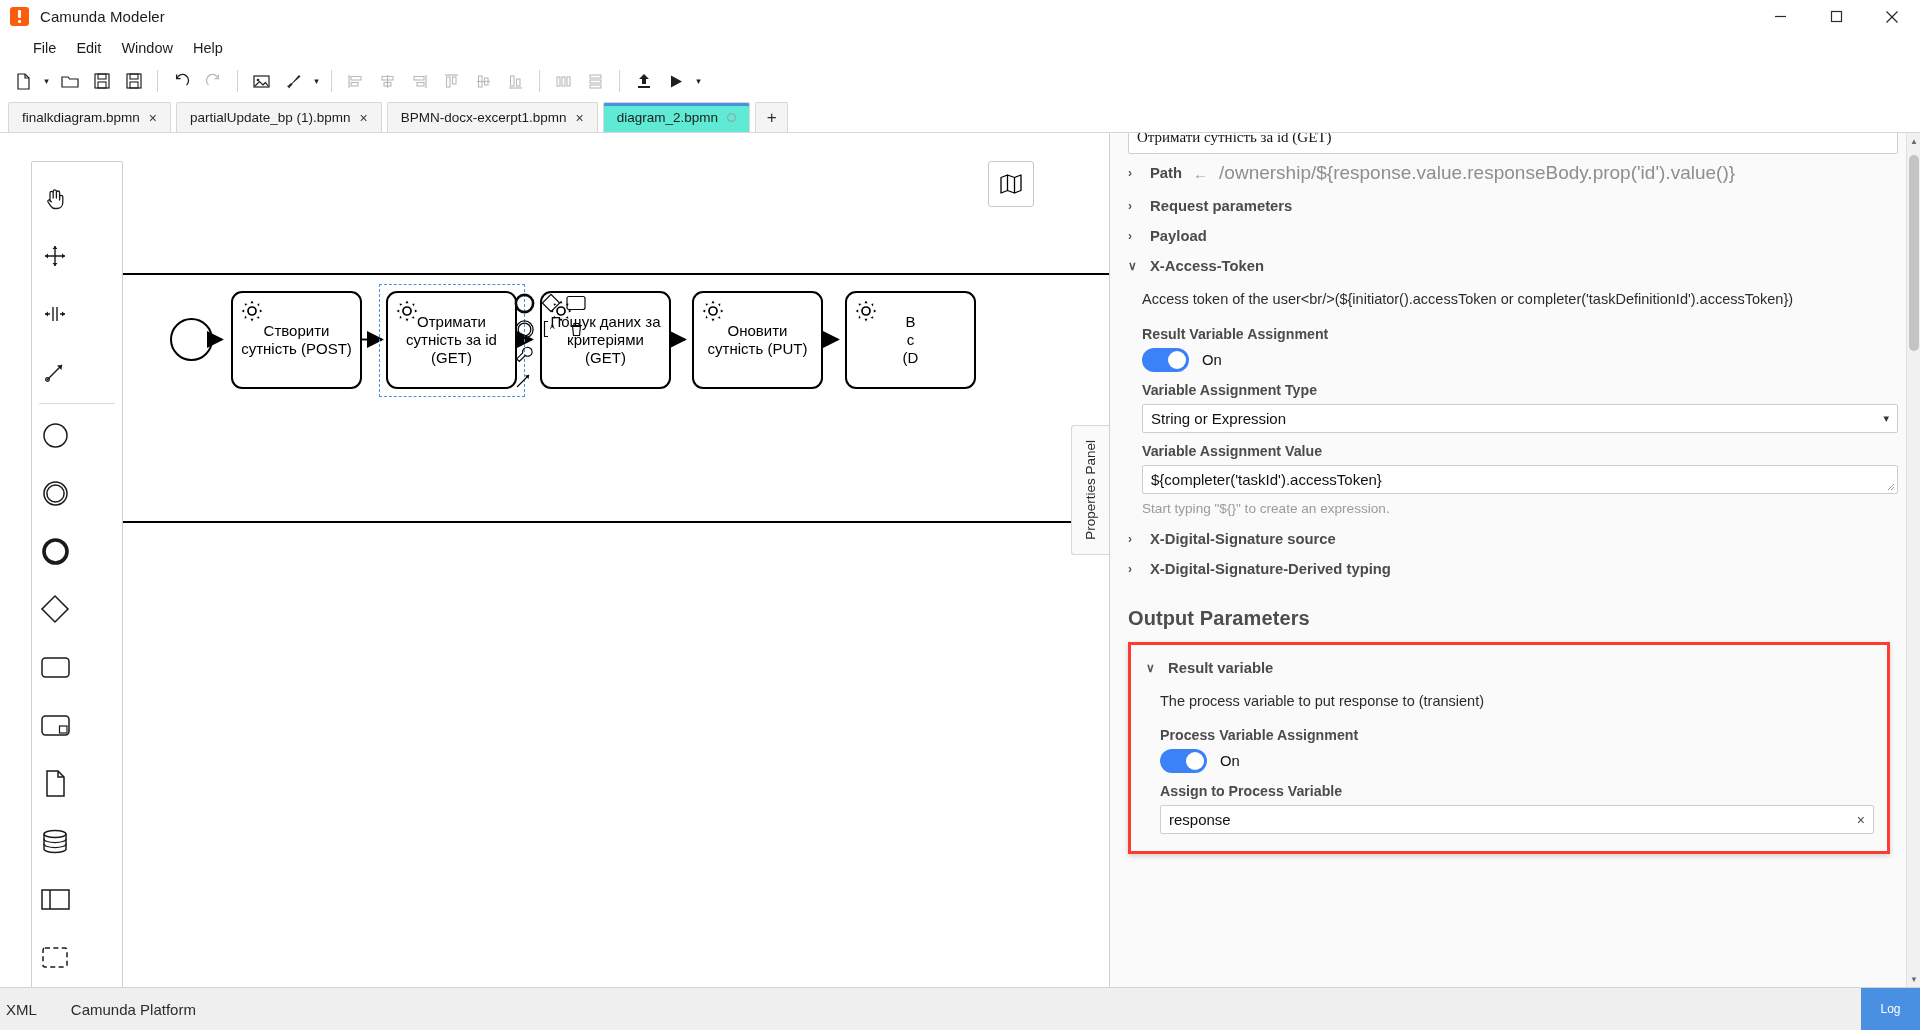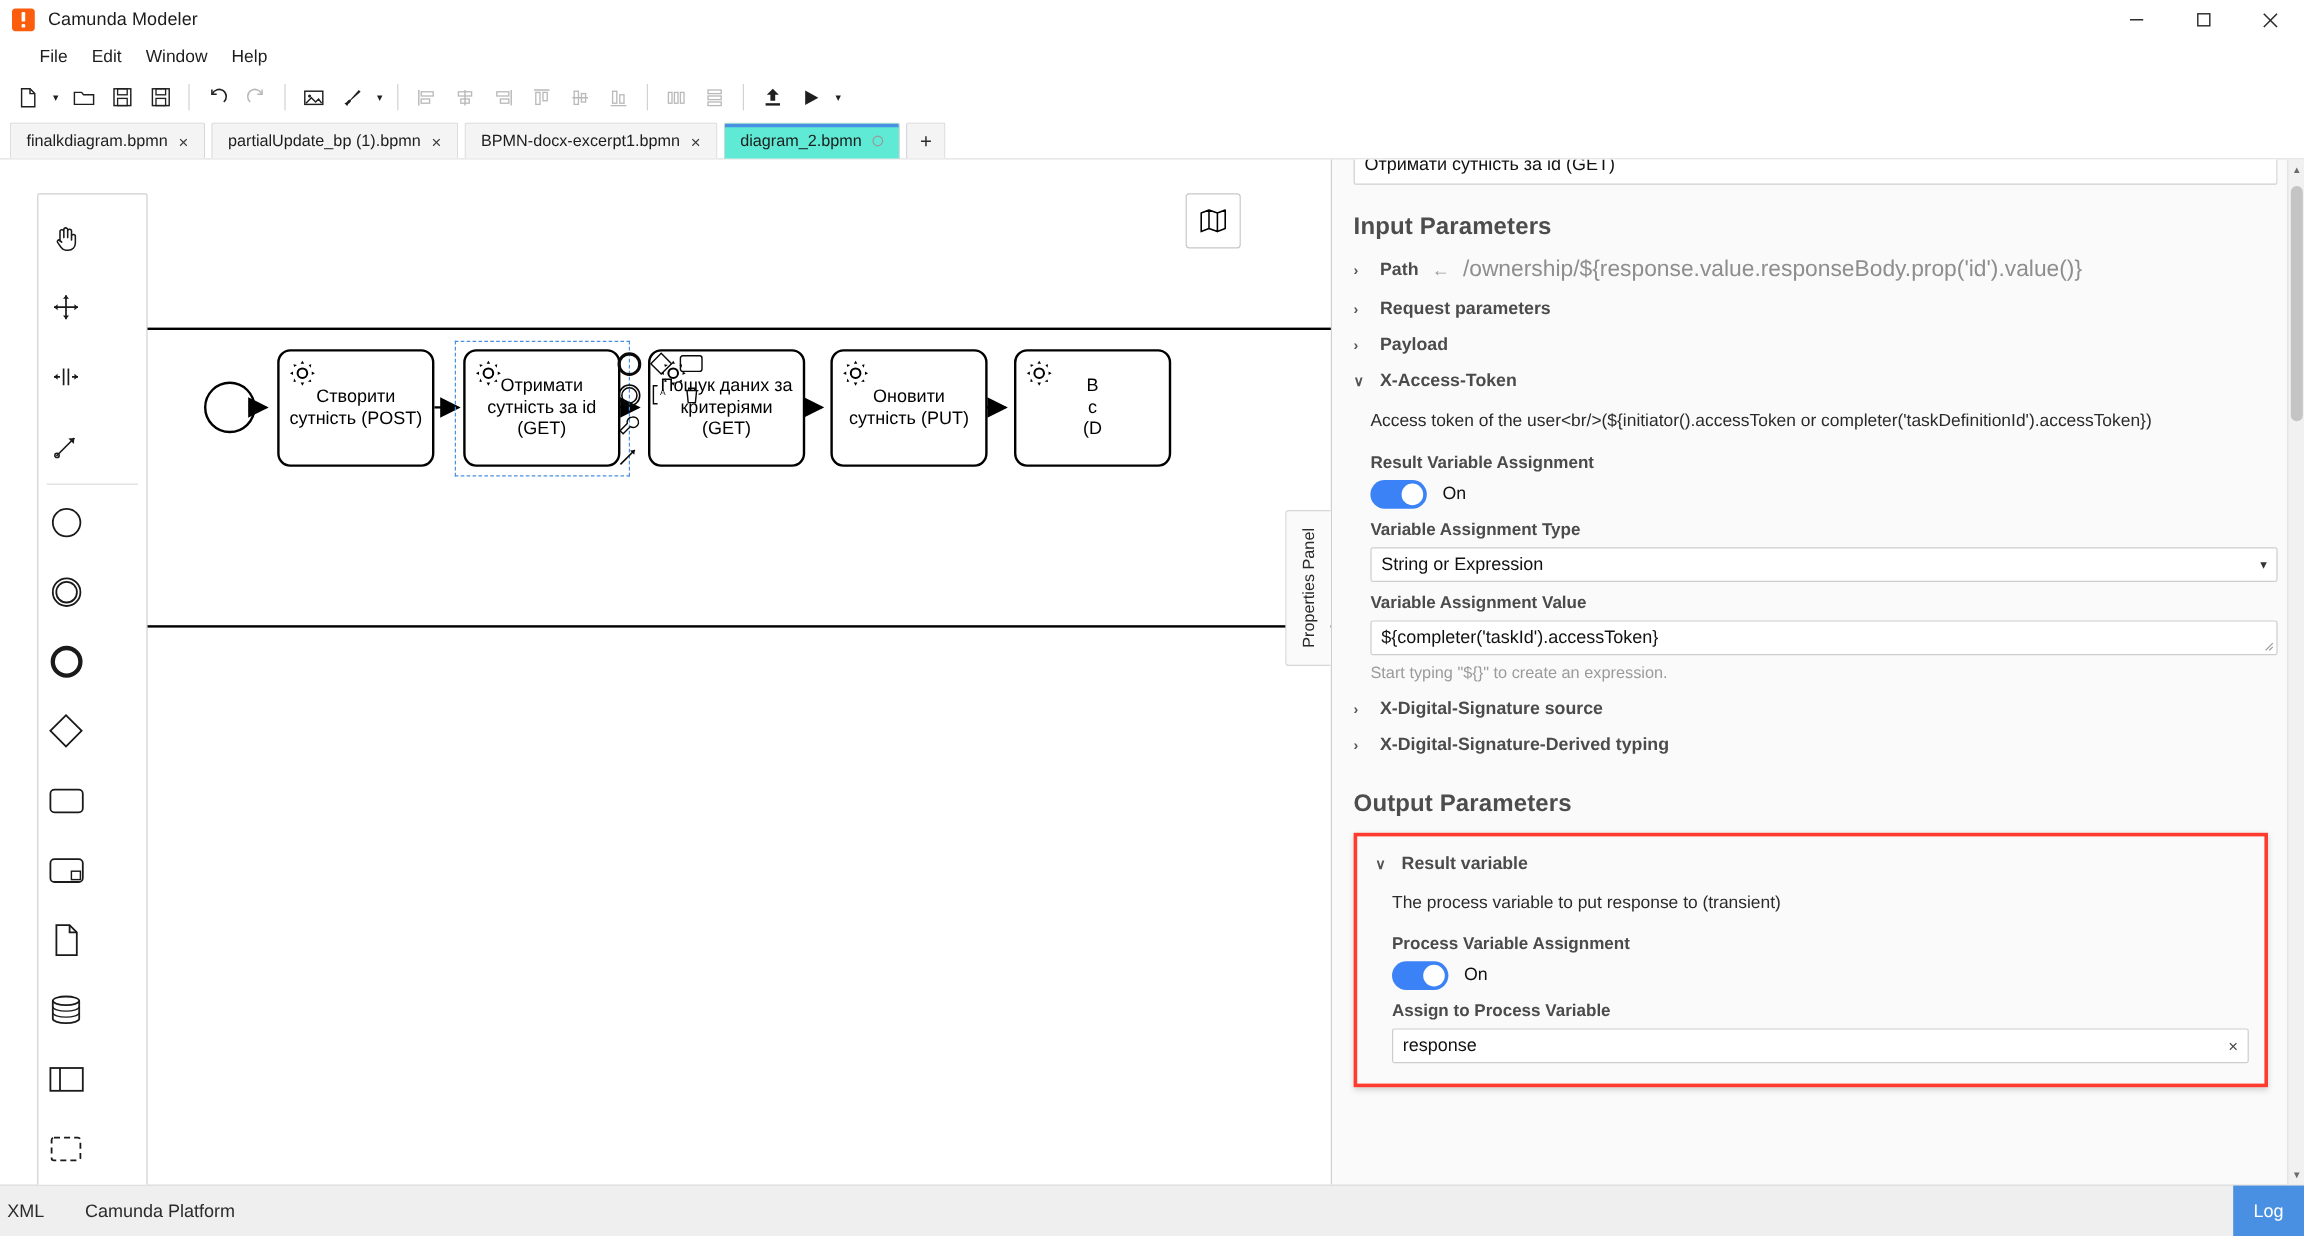--- a/index.html
+++ b/index.html
@@ -156,21 +156,21 @@
 
   
   .props {
     flex: 1 1 auto; background: #fafafa; position: relative;
     display: flex; flex-direction: column; min-width: 0; overflow: hidden;
   }
   .props-scroll {
     flex: 1 1 auto; overflow: hidden; position: relative;
     padding: 0 22px 0 10px;
   }
-  .topfield-clip { height: 22px; overflow: hidden; padding-top: 2px; padding-left: 8px; }
+  .topfield-clip { height: 22px; overflow: hidden; padding-top: 2px; padding-left: 8px; font-family: Liberation Serif, serif; }
   .topfield-clip .tf-input {
     border: 1px solid #cfcfcf; background: #fff; border-radius: 2px;
     height: 30px; font-size: 15px; color: #111; padding: 4px 8px;
     margin-top: -11px; width: 100%;
   }
   .sec-title {
     font-size: 20px; font-weight: bold; color: #4d4d4d;
     padding: 23px 0 6px 8px; letter-spacing: .1px;
   }
   .grp-row {
@@ -246,21 +246,21 @@
 
   
   .statusbar {
     height: 43px; flex: 0 0 43px; display: flex; align-items: center;
     background: #efefef; border-top: 1px solid #d4d4d4; padding-left: 6px;
   }
   .sb-item { font-size: 15px; color: #2b2b2b; padding: 0 16px 0 0; }
   .sb-item.first { padding-right: 34px; }
   .log-btn {
     margin-left: auto; margin-right: 0; height: 43px; min-width: 59px;
-    background: #4a90e2; color: #fff; font-size: 15px;
+    background: #4a90e2; color: #fff; font-size: 12px;
     display: flex; align-items: center; justify-content: center; text-align: center;
   }
 </style>
 </head>
 <body>
 
 <div class="app">
 
   <div class="titlebar">
     <div class="app-icon"></div>
@@ -659,21 +659,20 @@
       </div>
     </div>
 
     <div class="props">
       <div class="props-scroll">
 
         <div class="topfield-clip">
           <div class="tf-input">Отримати сутність за id (GET)</div>
         </div>
 
-        <div class="sec-title">Input Parameters</div>
 
         <div class="grp-row">
           <span class="chev">›</span>
           <span>Path</span>
           <span class="arrow-left">←</span>
           <span class="grp-val">/ownership/${response.value.responseBody.prop('id').value()}</span>
         </div>
 
         <div class="grp-row">
           <span class="chev">›</span>

